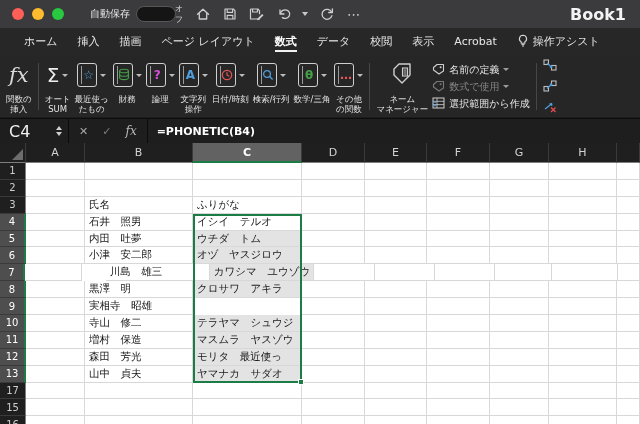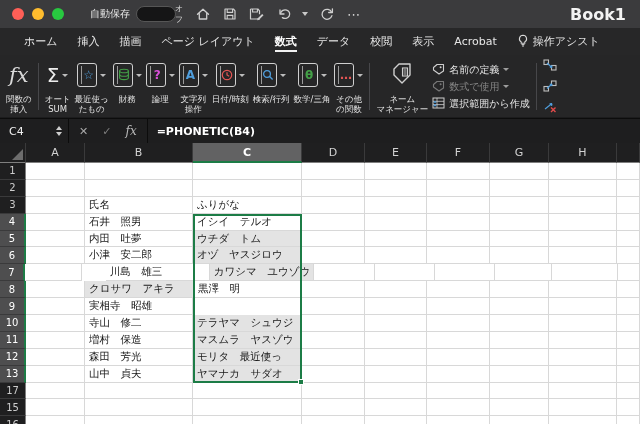--- a/index.html
+++ b/index.html
@@ -48,21 +48,21 @@
   .book::before { content:""; position:absolute; left:3px; top:2px; bottom:2px; width:1px; background:#9a9a9a; }
   .bglyph { font-size:12px; font-weight:bold; margin-left:3px; line-height:12px; }
   .smallcol { display:flex; flex-direction:column; justify-content:center; gap:3px; padding:2px 2px; flex:0 0 auto; }
   .sbtn { display:flex; align-items:center; gap:4px; color:#e6e6e6; font-size:10px; white-space:nowrap; }
   .sbtn.dis { color:#858585; }
   .sbtn .dchev { border-top-color:#9d9d9d; }
   .tracecol { display:flex; flex-direction:column; justify-content:center; gap:2px; padding:2px 0 2px 2px; flex:0 0 auto; }
 
   
   .fbar { height:25px; background:#1e1e1f; border-top:1px solid #0c0c0c; display:flex; align-items:center; flex:0 0 auto; }
-  .namebox { width:56px; color:#f0f0f0; font-size:11px; padding-left:9px; }
+  .namebox { width:56px; color:#f0f0f0; font-size:16px; padding-left:9px; }
   .stepper { display:flex; flex-direction:column; gap:2px; margin-right:6px; }
   .stepper i { width:0; height:0; border-left:3.5px solid transparent; border-right:3.5px solid transparent; }
   .stepper .up { border-bottom:4px solid #cfcfcf; }
   .stepper .dn { border-top:4px solid #cfcfcf; }
   .fsep { width:1px; height:25px; background:#0c0c0c; }
   .fbtns { display:flex; align-items:center; gap:14px; padding:0 10px; }
   .fx-cancel { color:#a9a9a9; font-size:11px; }
   .fx-enter { color:#7f7f7f; font-size:11px; }
   .fx-mark { color:#b9b9b9; font-size:12px; font-style:italic; font-family:"DejaVu Serif","Liberation Serif",serif; }
   .formula { color:#ffffff; font-weight:bold; font-size:11px; padding-left:9px; white-space:nowrap; }
@@ -475,22 +475,22 @@
         <div class="cell" style="width: 63px;"></div>
         <div class="cell" style="width: 62px;"></div>
         <div class="cell" style="width: 63px;"></div>
         <div class="cell" style="width: 59px;"></div>
         <div class="cell" style="width: 68px;"></div>
         <div class="cell" style="width: 23px;"></div>
       </div>
       <div class="grow">
         <div class="rhdr hl">8</div>
         <div class="cell" style="width: 59px;"></div>
+        <div class="cell" style="width: 108px;">黒澤　明</div>
         <div class="cell selrange" style="width: 109px;">クロサワ　アキラ</div>
-        <div class="cell" style="width: 108px;">黒澤　明</div>
         <div class="cell" style="width: 63px;"></div>
         <div class="cell" style="width: 62px;"></div>
         <div class="cell" style="width: 63px;"></div>
         <div class="cell" style="width: 59px;"></div>
         <div class="cell" style="width: 68px;"></div>
         <div class="cell" style="width: 23px;"></div>
       </div>
       <div class="grow">
         <div class="rhdr hl">9</div>
         <div class="cell" style="width: 59px;"></div>

